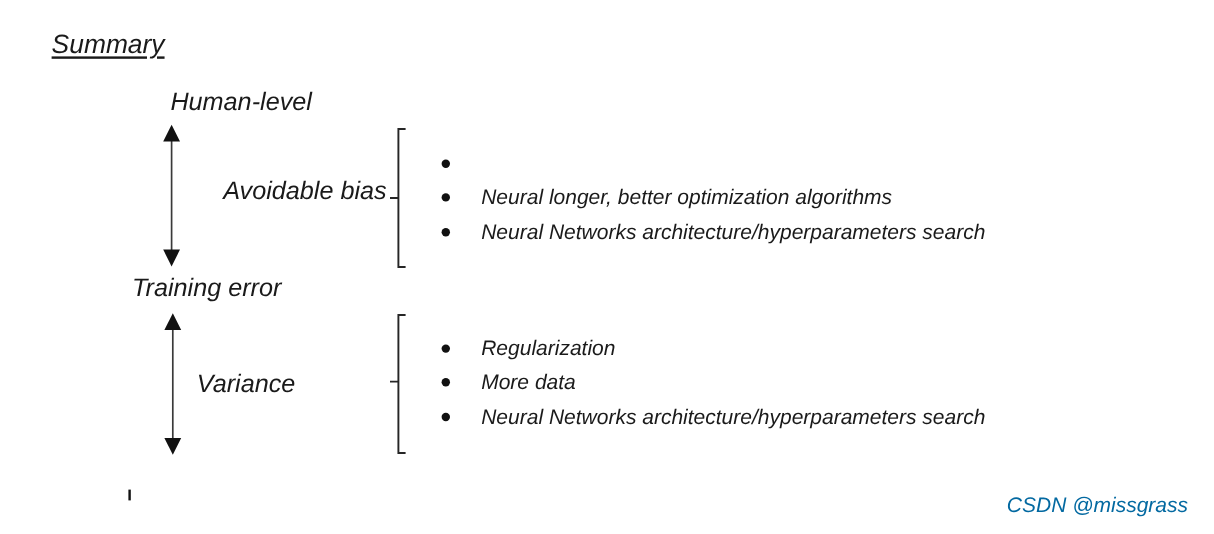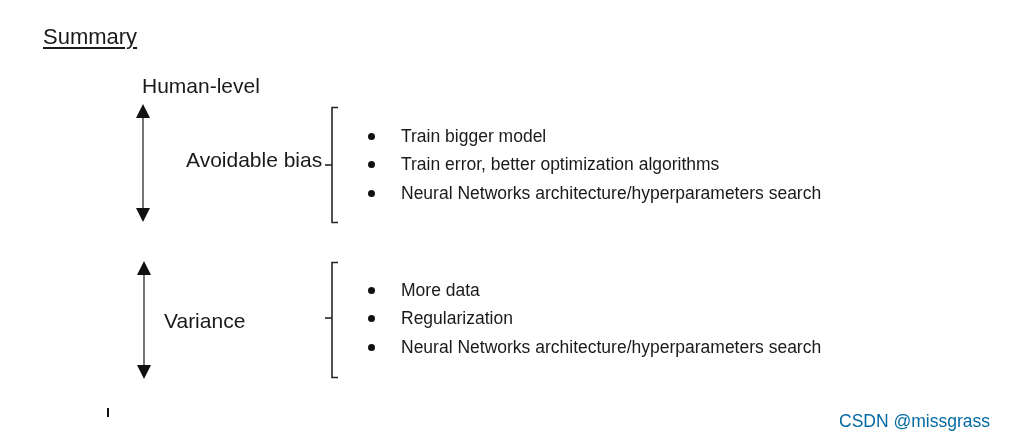--- a/index.html
+++ b/index.html
@@ -4,20 +4,21 @@
 <style>
   html, body { margin: 0; padding: 0; background: #ffffff; }
   .canvas {
     position: relative;
     width: 1012px;
     height: 445px;
     background: #ffffff;
     font-family: "Liberation Sans", sans-serif;
     color: #1a1a1a;
     overflow: hidden;
+    font-style: italic;
   }
   .abs { position: absolute; }
 
   .slide-title {
     left: 43px; top: 24px;
     font-size: 22px;
     text-decoration: underline;
     text-underline-offset: 3px;
   }
 
@@ -74,54 +75,54 @@
   <div class="abs gap-label" style="left:169px; top:148px;margin-left:17px;">Avoidable bias</div>
 
   <svg class="abs" style="left:324px; top:106px;" width="16" height="118" viewBox="0 0 16 118">
     <path d="M14,1.5 L8,1.5 L8,116.5 L14,116.5" fill="none" stroke="#262626" stroke-width="1.6"></path>
     <line x1="8" y1="59" x2="1" y2="59" stroke="#262626" stroke-width="1.6"></line>
   </svg>
 
   <ul class="abs remedy-list" style="left:368px; top:122px;">
     <li>
       <span class="bullet"></span>
-      <span>Train bigger model</span>
     </li>
     <li>
       <span class="bullet"></span>
-      <span>Train error, better optimization algorithms</span>
+      <span>Neural longer, better optimization algorithms</span>
     </li>
     <li>
       <span class="bullet"></span>
       <span>Neural Networks architecture/hyperparameters search</span>
     </li>
   </ul>
 
+  <div class="abs level-label" style="left:110px; top:229px;">Training error</div>
 
   <svg class="abs" style="left:131px; top:260px;" width="26" height="120" viewBox="0 0 26 120">
     <line x1="13" y1="13" x2="13" y2="107" stroke="#3a3a3a" stroke-width="1.4"></line>
     <polygon points="13,1 6,15 20,15" fill="#111111"></polygon>
     <polygon points="13,119 6,105 20,105" fill="#111111"></polygon>
   </svg>
 
   <div class="abs gap-label" style="left:164px; top:309px;">Variance</div>
 
   <svg class="abs" style="left:324px; top:261px;" width="16" height="118" viewBox="0 0 16 118">
     <path d="M14,1.5 L8,1.5 L8,116.5 L14,116.5" fill="none" stroke="#262626" stroke-width="1.6"></path>
     <line x1="8" y1="57" x2="1" y2="57" stroke="#262626" stroke-width="1.6"></line>
   </svg>
 
   <ul class="abs remedy-list" style="left:368px; top:276px;">
     <li>
       <span class="bullet"></span>
-      <span>More data</span>
+      <span>Regularization</span>
     </li>
     <li>
       <span class="bullet"></span>
-      <span>Regularization</span>
+      <span>More data</span>
     </li>
     <li>
       <span class="bullet"></span>
       <span>Neural Networks architecture/hyperparameters search</span>
     </li>
   </ul>
 
 
   <div class="abs cutoff-mark" style="left:107px; top:408px;"></div>
 

